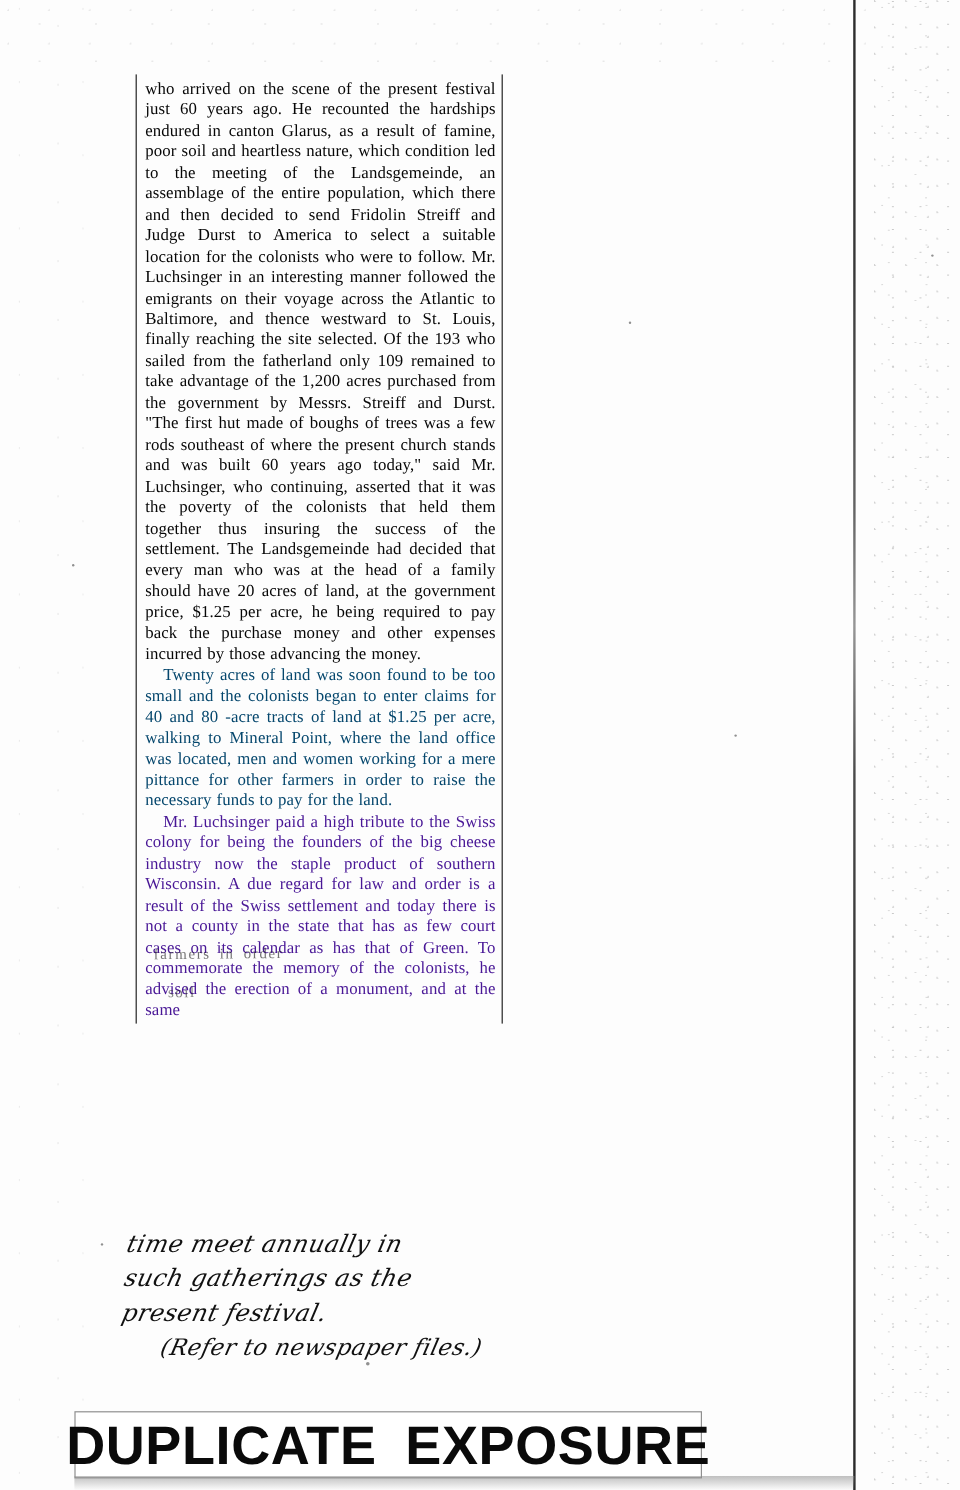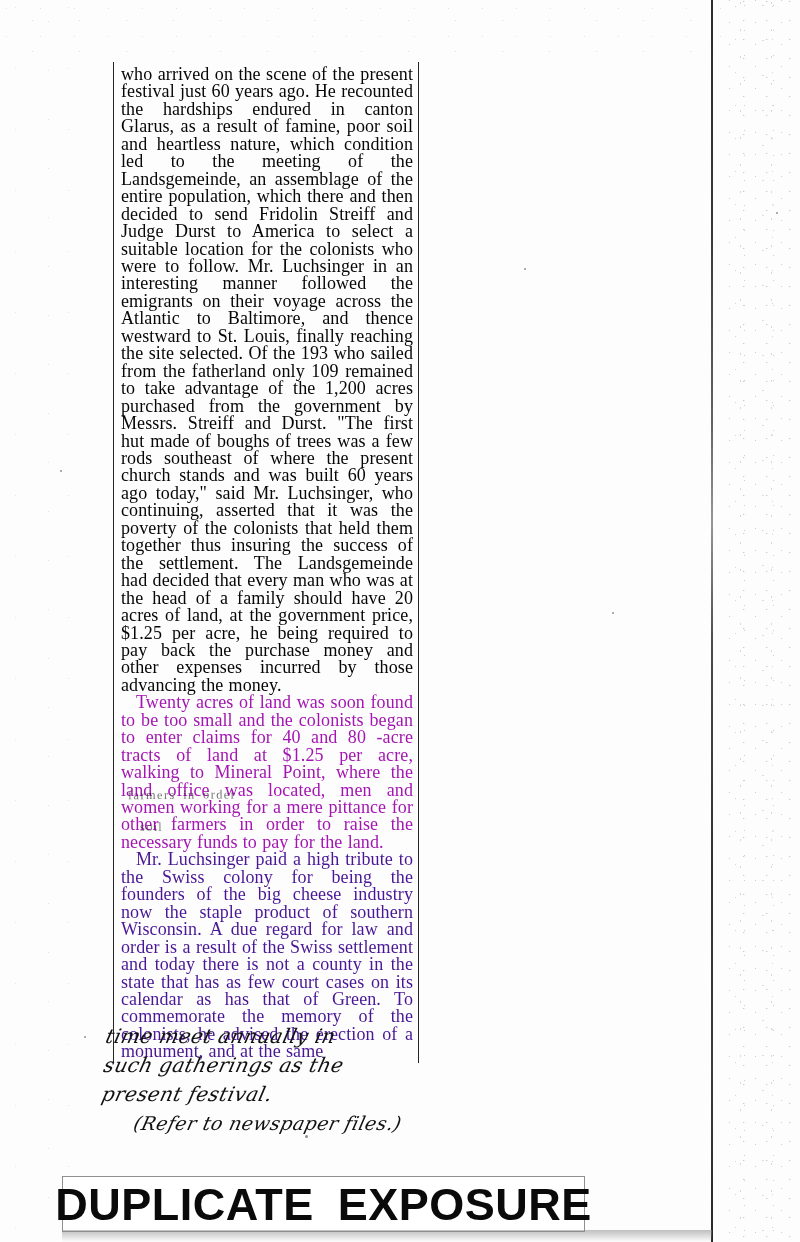--- a/index.html
+++ b/index.html
@@ -69,39 +69,39 @@
     left: 113px;
     top: 62px;
     width: 306px;
     border-left: 1.6px solid #2a2a2a;
     border-right: 1.6px solid #2a2a2a;
     padding: 4px 5px 2px 7px;
     box-sizing: border-box;
   }
   .col-text {
     font-family: "Liberation Serif", serif;
-    font-size: 18px;
+    font-size: 14px;
     line-height: 17.45px;
     color: #0d0d0d;
     text-align: justify;
     text-justify: inter-word;
     letter-spacing: .1px;
     word-spacing: .6px;
   }
   .col-text p {
     margin: 0;
   }
   .col-text p.indent {
     text-indent: 15px;
   }
   
   #clipping {
     filter: contrast(1.06);
   }
-  .fade-a { color: #a21caf; }
+  .fade-a { color: #0c4a6e; }
   .fade-b { color: #4c1d95; }
 
   
   #ghost-line {
     position: absolute;
     left: 128px;
     top: 786px;
     width: 292px;
     font-family: "Liberation Serif", serif;
     font-size: 12.4px;

